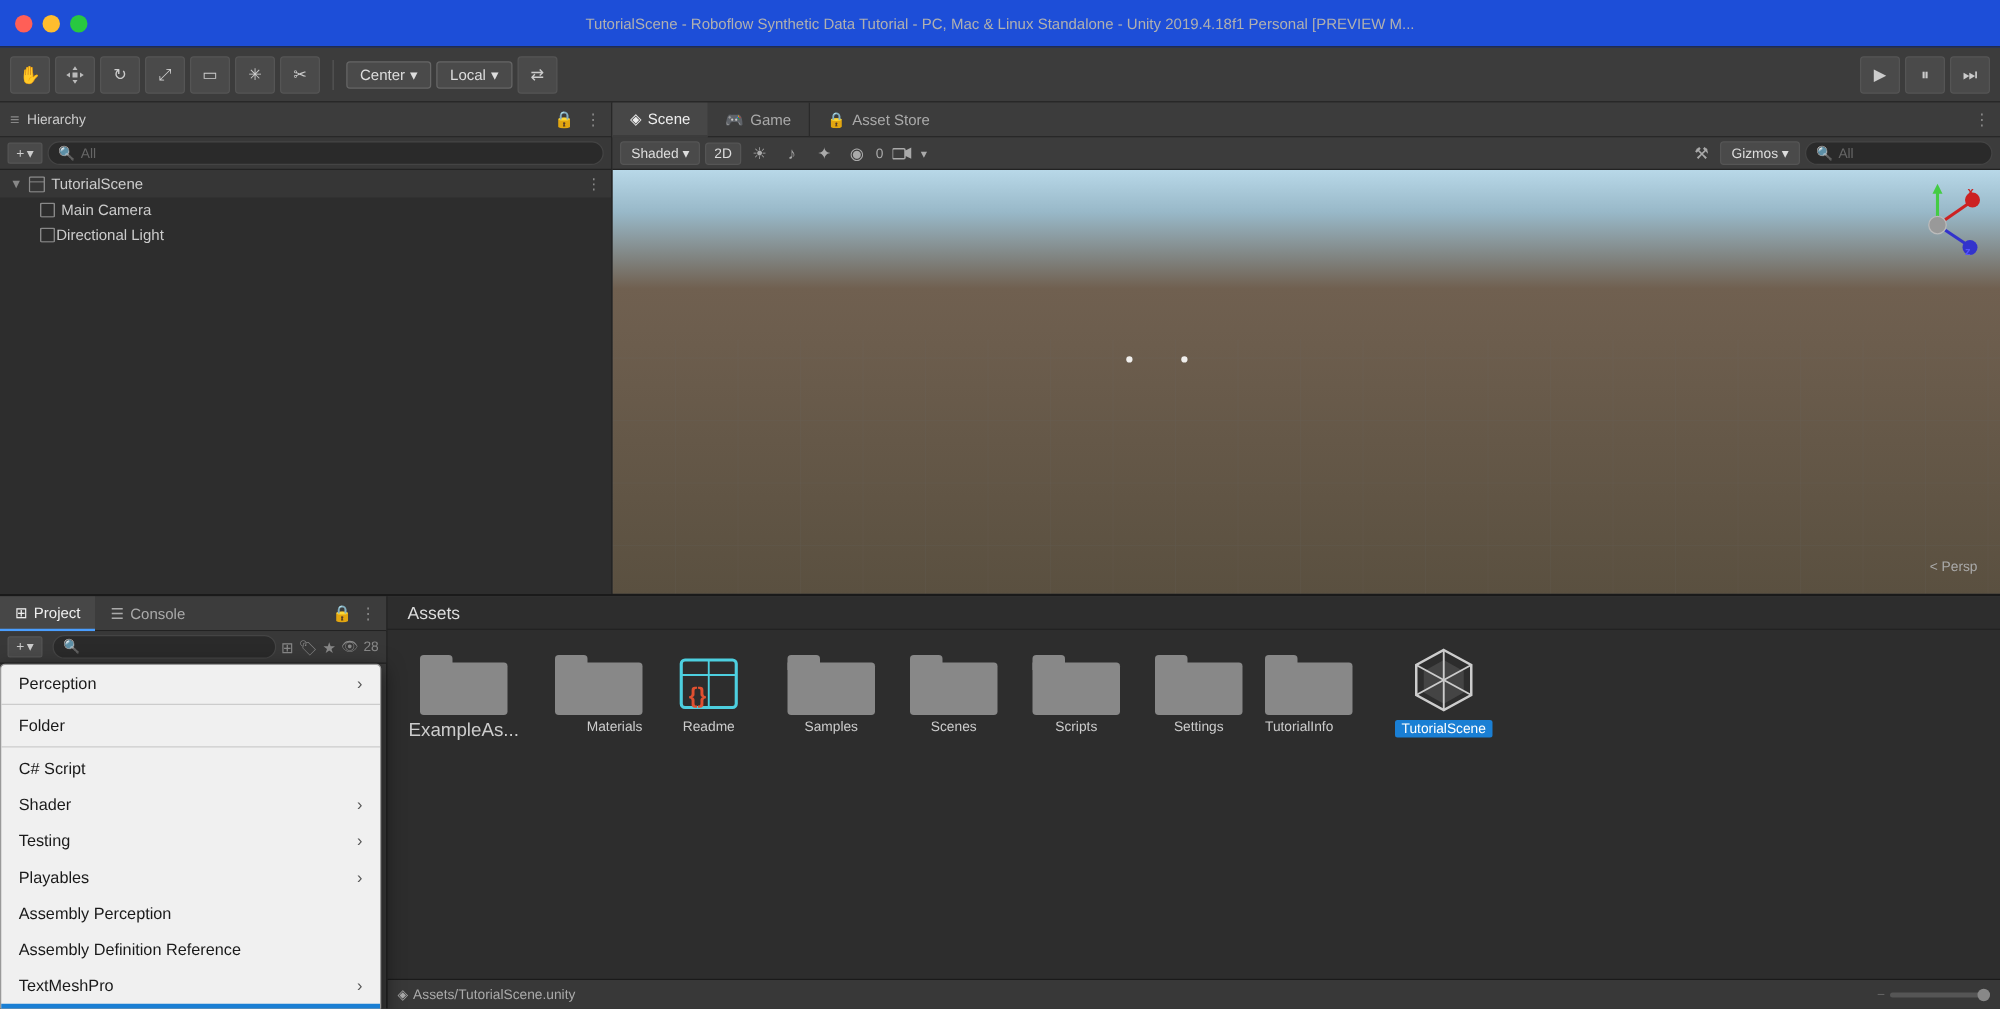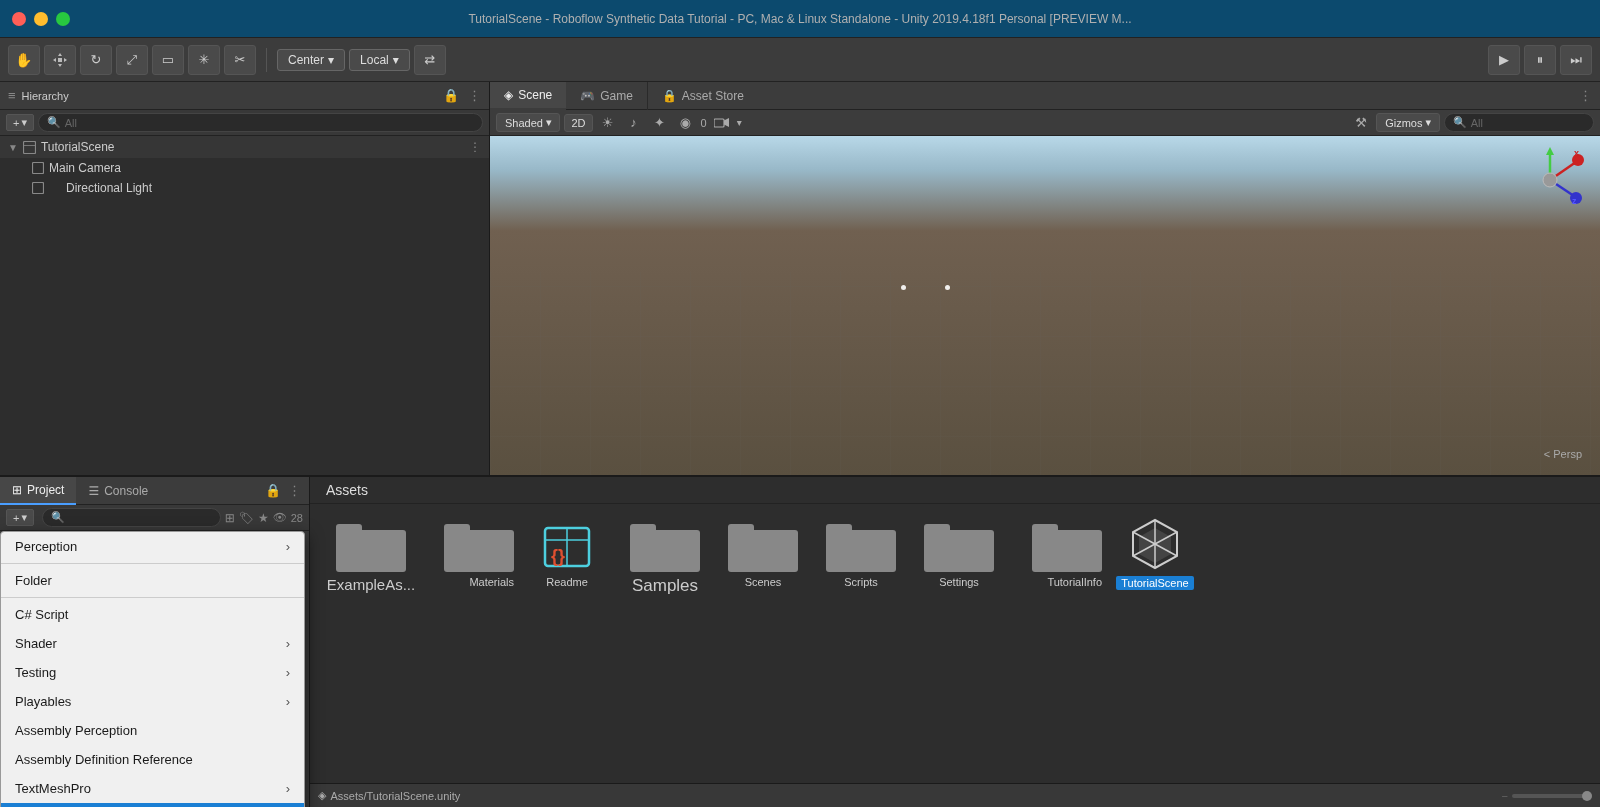--- a/index.html
+++ b/index.html
@@ -14,21 +14,21 @@
     }
   </style>
 </head>
 <body>
 
 <style>
 </style>
 
 <div class="app-container2" style="display:flex;flex-direction:column;width:1600px;height:807px;overflow:hidden;font-family:-apple-system,BlinkMacSystemFont,'Segoe UI',sans-serif;font-size:13px;color:#d4d4d4;">
 
-  <div style="background:#0c4a6e;height:38px;display:flex;align-items:center;justify-content:center;position:relative;border-bottom:1px solid #222;">
+  <div style="background:#1d4ed8;height:38px;display:flex;align-items:center;justify-content:center;position:relative;border-bottom:1px solid #222;">
     <div style="position:absolute;left:12px;display:flex;gap:8px;">
       <span style="width:14px;height:14px;border-radius:50%;background:#ff5f57;display:inline-block;"></span>
       <span style="width:14px;height:14px;border-radius:50%;background:#ffbd2e;display:inline-block;"></span>
       <span style="width:14px;height:14px;border-radius:50%;background:#28c840;display:inline-block;"></span>
     </div>
     <span style="color:#b0b0b0;font-size:12px;">TutorialScene - Roboflow Synthetic Data Tutorial - PC, Mac &amp; Linux Standalone - Unity 2019.4.18f1 Personal [PREVIEW M...</span>
   </div>
 
   <div style="background:#3c3c3c;height:44px;display:flex;align-items:center;padding:0 8px;border-bottom:1px solid #222;gap:4px;">
 
@@ -93,21 +93,21 @@
             </svg>
             <span>TutorialScene</span>
             <span style="margin-left:auto;color:#888;">⋮</span>
           </div>
           <div style="padding:3px 8px 3px 32px;font-size:12px;color:#ccc;display:flex;align-items:center;gap:5px;cursor:pointer;">
             <svg width="12" height="12" viewBox="0 0 12 12">
               <rect x="0.5" y="0.5" width="11" height="11" rx="1" fill="none" stroke="#888" stroke-width="1.2"></rect>
             </svg>
             <span>Main Camera</span>
           </div>
-          <div style="padding:3px 8px 3px 32px;font-size:12px;color:#ccc;display:flex;align-items:center;gap:22px;cursor:pointer;">
+          <div style="padding:3px 8px 3px 32px;font-size:12px;color:#ccc;display:flex;align-items:center;gap:1px;cursor:pointer;">
             <svg width="12" height="12" viewBox="0 0 12 12">
               <rect x="0.5" y="0.5" width="11" height="11" rx="1" fill="none" stroke="#888" stroke-width="1.2"></rect>
             </svg>
             <span>Directional Light</span>
           </div>
         </div>
       </div>
 
       <div style="flex:1;display:flex;flex-direction:column;">
 
@@ -302,21 +302,21 @@
               </svg>
             </div>
             <span style="font-size:11px;color:#ccc;text-align:center;">Readme</span>
           </div>
 
           <div style="display:flex;flex-direction:column;align-items:center;width:90px;cursor:pointer;">
             <div style="width:70px;height:56px;position:relative;margin-bottom:4px;">
               <div style="position:absolute;top:8px;left:0;width:26px;height:12px;background:#888;border-radius:3px 3px 0 0;"></div>
               <div style="position:absolute;bottom:0;left:0;right:0;height:42px;background:#888;border-radius:0 3px 3px 3px;"></div>
             </div>
-            <span style="font-size:17px;color:#ccc;text-align:right;">Samples</span>
+            <span style="font-size:11px;color:#ccc;text-align:right;">Samples</span>
           </div>
 
           <div style="display:flex;flex-direction:column;align-items:center;width:90px;cursor:pointer;">
             <div style="width:70px;height:56px;position:relative;margin-bottom:4px;">
               <div style="position:absolute;top:8px;left:0;width:26px;height:12px;background:#888;border-radius:3px 3px 0 0;"></div>
               <div style="position:absolute;bottom:0;left:0;right:0;height:42px;background:#888;border-radius:0 3px 3px 3px;"></div>
             </div>
             <span style="font-size:11px;color:#ccc;text-align:center;">Scenes</span>
           </div>
 
@@ -329,21 +329,21 @@
           </div>
 
           <div style="display:flex;flex-direction:column;align-items:center;width:90px;cursor:pointer;">
             <div style="width:70px;height:56px;position:relative;margin-bottom:4px;">
               <div style="position:absolute;top:8px;left:0;width:26px;height:12px;background:#888;border-radius:3px 3px 0 0;"></div>
               <div style="position:absolute;bottom:0;left:0;right:0;height:42px;background:#888;border-radius:0 3px 3px 3px;"></div>
             </div>
             <span style="font-size:11px;color:#ccc;text-align:center;">Settings</span>
           </div>
 
-          <div style="display:flex;flex-direction:column;align-items:flex-end;width:90px;cursor:pointer;">
+          <div style="display:flex;flex-direction:column;align-items:flex-start;width:90px;cursor:pointer;">
             <div style="width:70px;height:56px;position:relative;margin-bottom:4px;">
               <div style="position:absolute;top:8px;left:0;width:26px;height:12px;background:#888;border-radius:3px 3px 0 0;"></div>
               <div style="position:absolute;bottom:0;left:0;right:0;height:42px;background:#888;border-radius:0 3px 3px 3px;"></div>
             </div>
             <span style="font-size:11px;color:#ccc;text-align:center;">TutorialInfo</span>
           </div>
 
           <div style="display:flex;flex-direction:column;align-items:center;width:90px;cursor:pointer;">
             <div style="width:70px;height:56px;display:flex;align-items:center;justify-content:center;margin-bottom:4px;">
               <svg width="56" height="56" viewBox="0 0 56 56">

